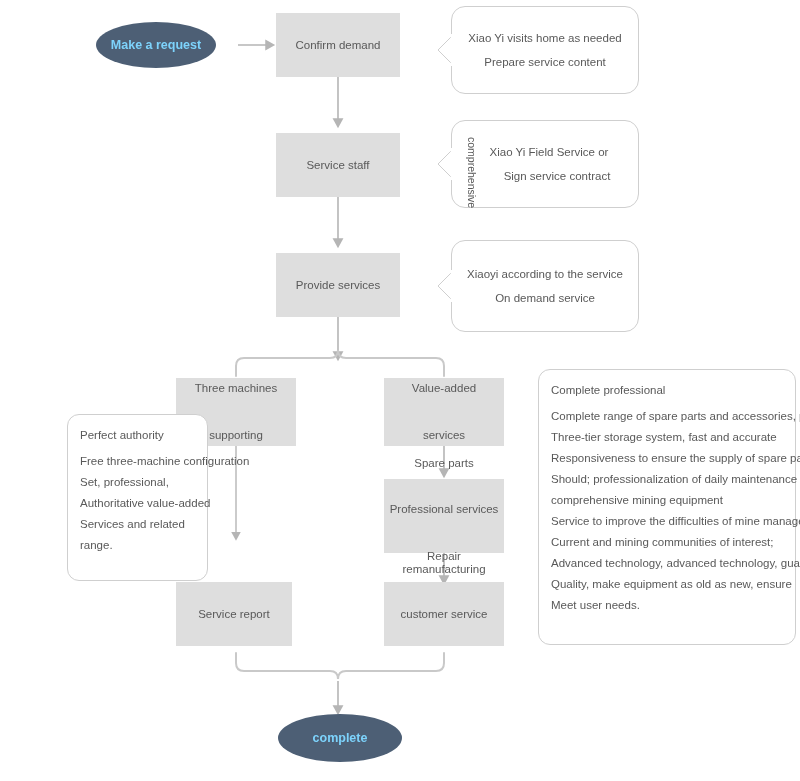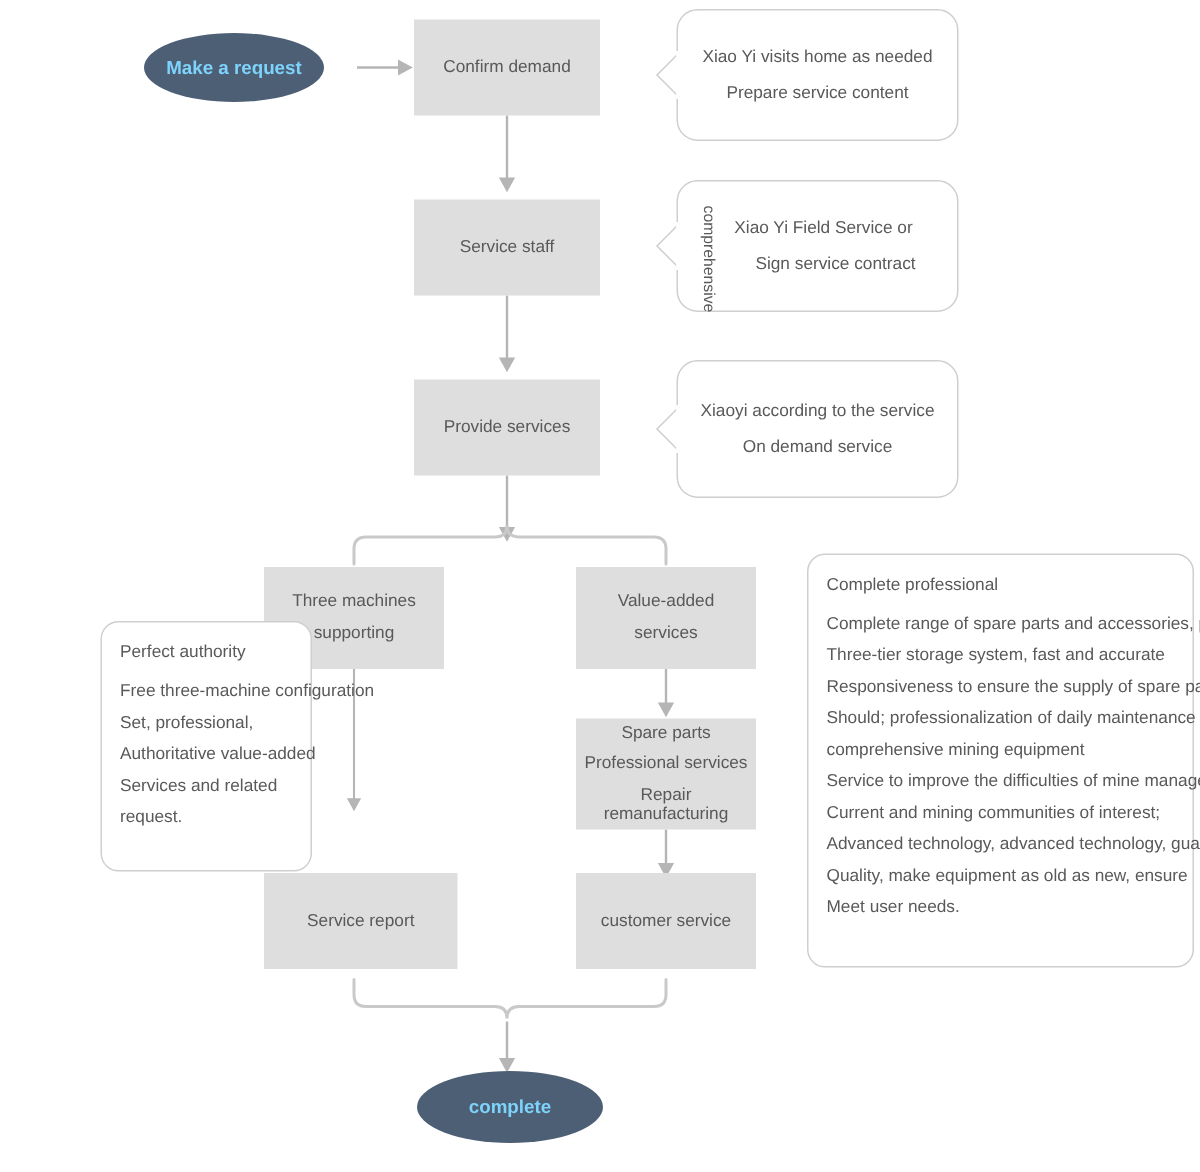--- a/index.html
+++ b/index.html
@@ -36,21 +36,21 @@
     text-align: center;
   }
   .process {
     background: #dedede;
     color: #595959;
     font-size: 11.5px;
     line-height: 1.1;
   }
   .process .ln {
     display: block;
-    margin: 4px 0;
+    margin: 17px 0;
   }
   .terminator {
     background: #4d5f75;
     border-radius: 50%;
     color: #7dd3fc;
     font-size: 12.5px;
     font-weight: bold;
   }
   .callout {
     position: absolute;
@@ -168,21 +168,21 @@
     <span class="ln">Value-added</span>
     <span class="ln">services</span>
   </div>
 
   <div class="node process" style="left:384px; top:479px; width:120px; height:74px;">
     <span class="ln">Spare parts</span>
     <span class="ln">Professional services</span>
     <span class="ln">Repair remanufacturing</span>
   </div>
 
-  <div class="node process" style="left:176px; top:582px; width:129px; height:64px;">
+  <div class="node process" style="left:176px; top:582px; width:116px; height:64px;">
     <span>Service report</span>
   </div>
 
   <div class="node process" style="left:384px; top:582px; width:120px; height:64px;">
     <span>customer service</span>
   </div>
 
   <div class="callout" style="left:451px; top:6px; width:188px; height:88px;">
     <svg class="tail" viewBox="0 0 16 40">
       <path d="M16,5 L1,20 L16,35" fill="#ffffff" stroke="#cfcfcf" stroke-width="1"></path>
@@ -210,21 +210,21 @@
     <span class="ln">Xiaoyi according to the service</span>
     <span class="ln">On demand service</span>
   </div>
 
   <div class="textbox" style="left:19px; top:414px; width:141px; height:167px;margin-left:48px;">
     <span class="tb-title">Perfect authority</span>
     <span class="tb-line">Free three-machine configuration</span>
     <span class="tb-line">Set, professional,</span>
     <span class="tb-line">Authoritative value-added</span>
     <span class="tb-line">Services and related</span>
-    <span class="tb-line">request.</span>
+    <span class="tb-line">range.</span>
   </div>
 
   <div class="textbox" style="left:538px; top:369px; width:258px; height:276px;">
     <span class="tb-title">Complete professional</span>
     <span class="tb-line">Complete range of spare parts and accessories, perfect</span>
     <span class="tb-line">Three-tier storage system, fast and accurate</span>
     <span class="tb-line">Responsiveness to ensure the supply of spare parts</span>
     <span class="tb-line">Should; professionalization of daily maintenance of</span>
     <span class="tb-line">comprehensive mining equipment</span>
     <span class="tb-line">Service to improve the difficulties of mine management</span>

